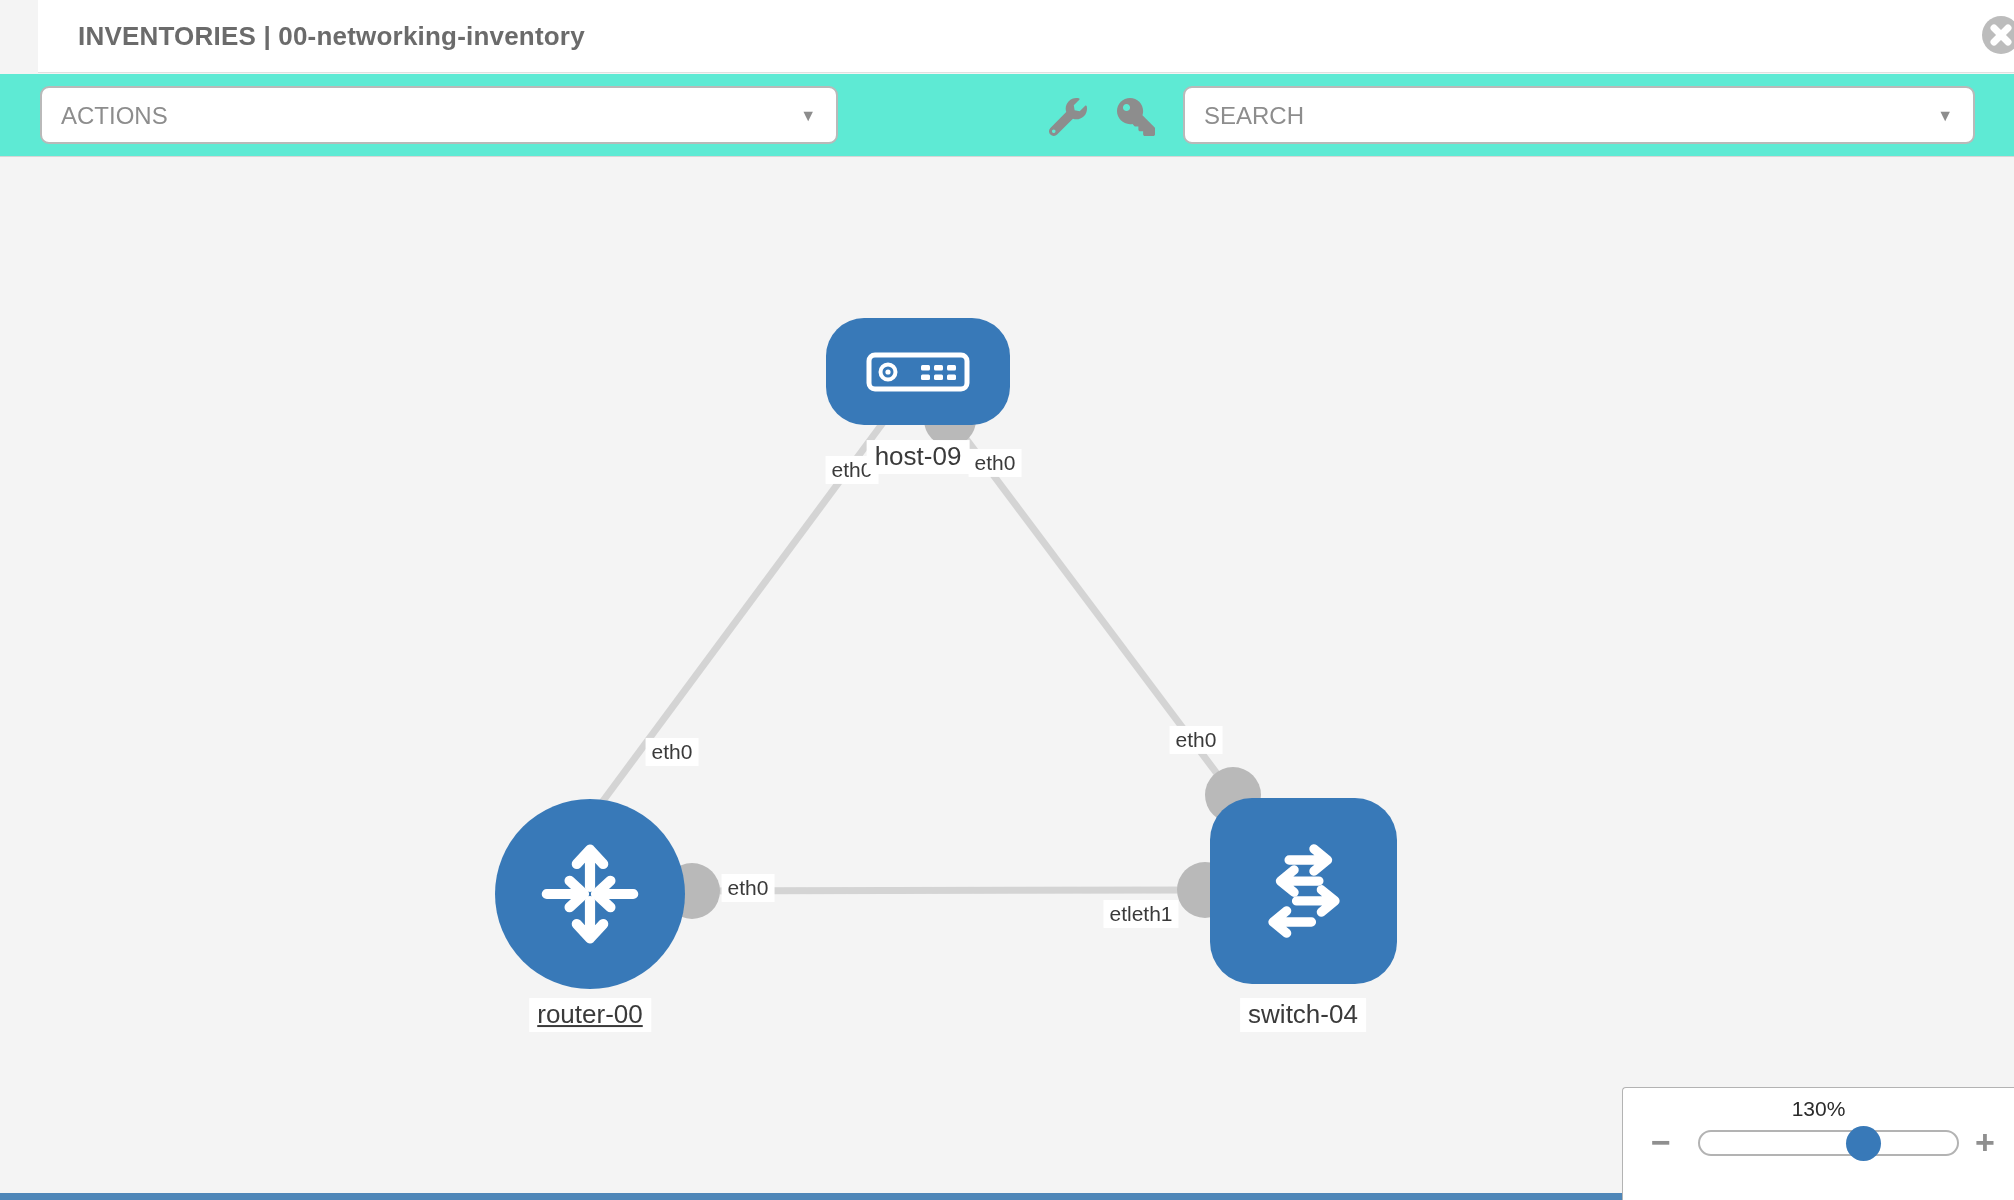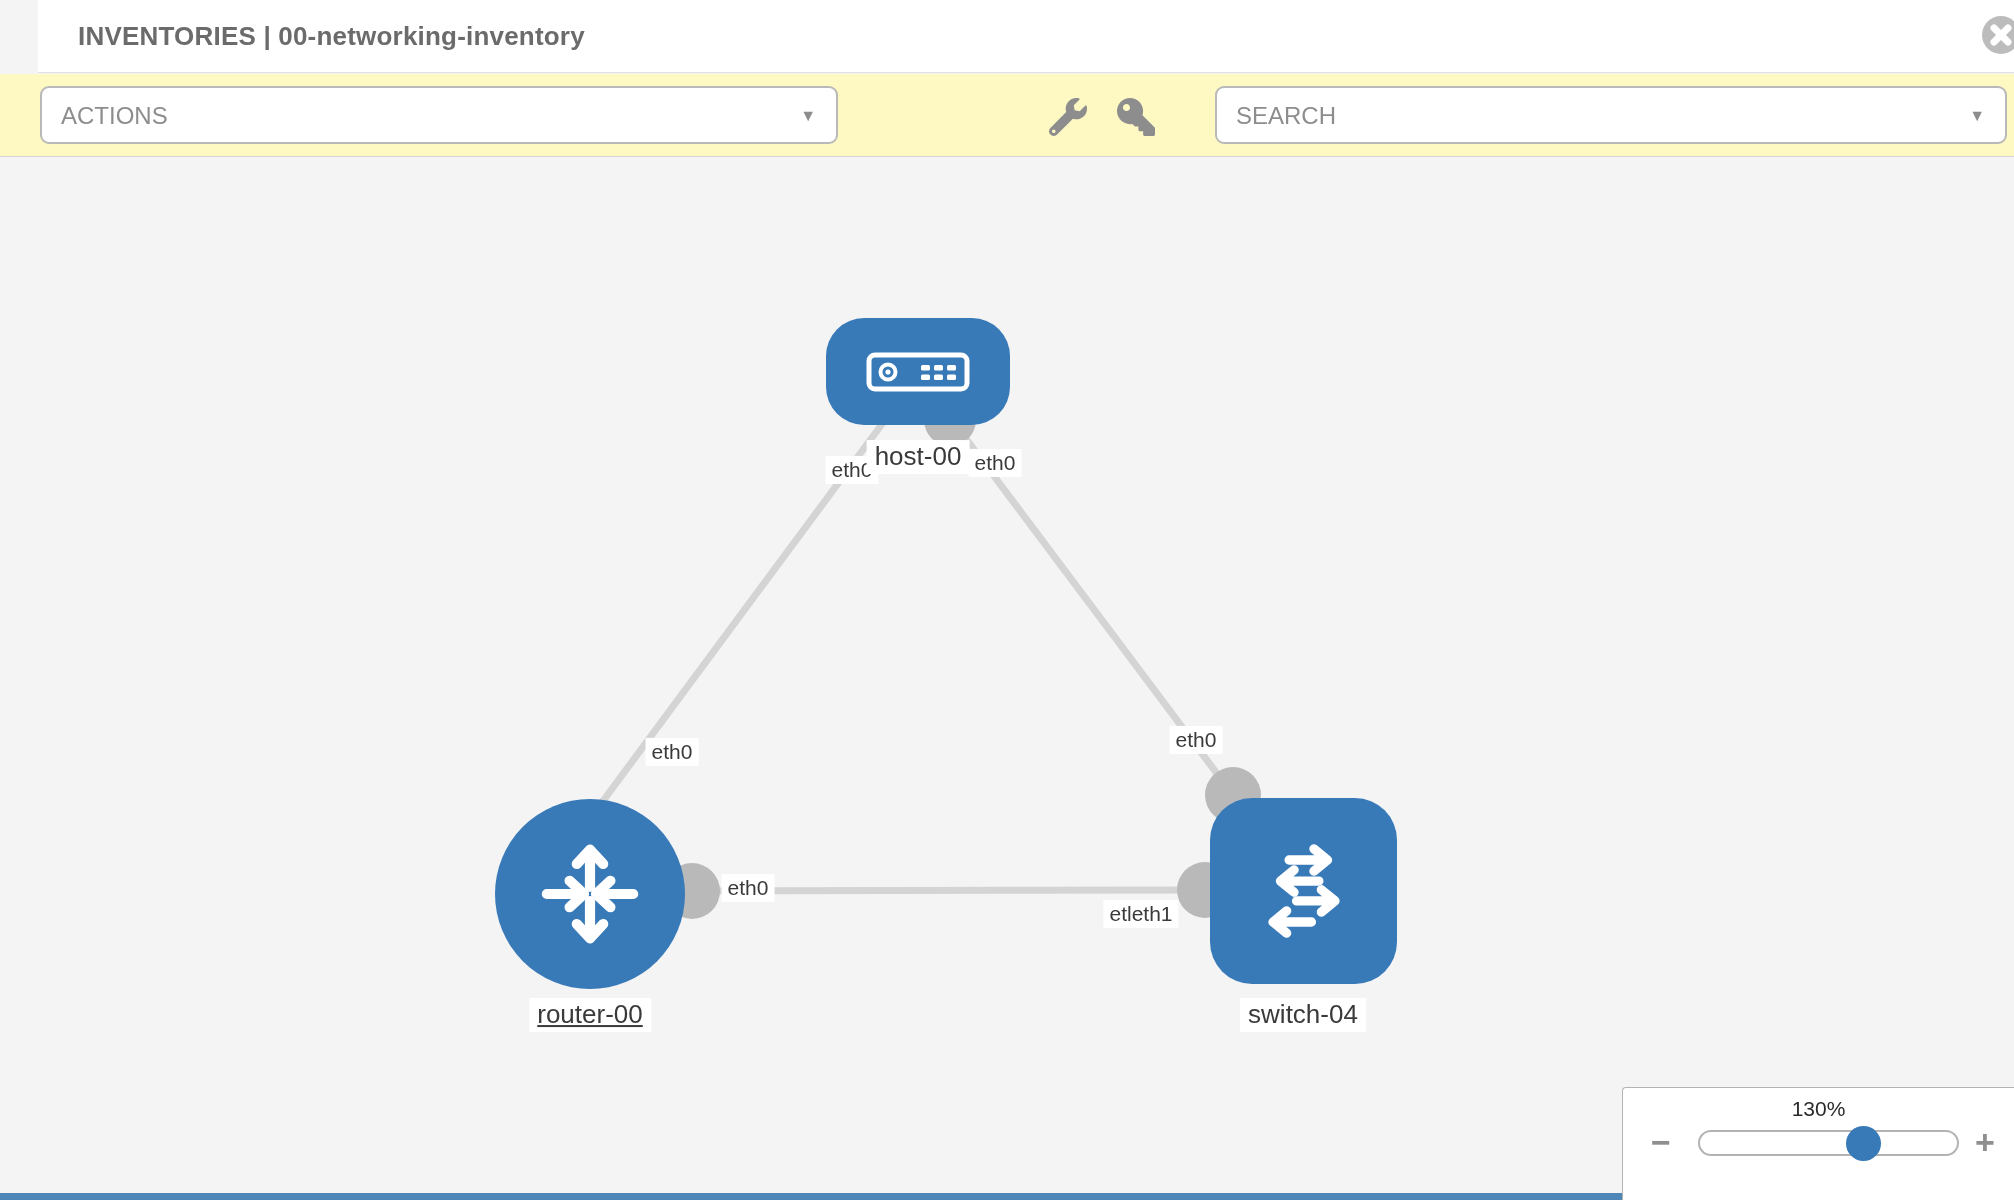--- a/index.html
+++ b/index.html
@@ -7,26 +7,26 @@
   body { font-family:"Liberation Sans", sans-serif; background:#fff; }
   .app { position:relative; width:2014px; height:1200px; overflow:hidden; background:#f4f4f4; }
 
   
   .header { position:absolute; left:0; top:0; width:2014px; height:73px; background:#ffffff; border-bottom:1px solid #e0e0e0;margin-left:38px; }
   .header-title { position:absolute; left:40px; top:21px; font-size:26px; font-weight:bold; color:#6b6b6b; letter-spacing:.2px; }
   .close-btn { position:absolute; left:1944px; top:16px; width:38px; height:38px; border-radius:50%; background:#bcbcbc; cursor:pointer; }
   .close-btn svg { position:absolute; left:0; top:0; }
 
   
-  .toolbar { position:absolute; left:0; top:74px; width:2014px; height:83px; background:#fef9c3; border-bottom:1px solid #d6d6d6; }
+  .toolbar { position:absolute; left:0; top:74px; width:2014px; height:83px; background:#5eead4; border-bottom:1px solid #d6d6d6; }
   .select-box { position:absolute; top:12px; height:58px; background:#ffffff; border:2px solid #b9b9b9; border-radius:9px; cursor:pointer; }
   .select-box .sel-label { position:absolute; left:19px; top:14px; font-size:24px; color:#8d8d8d; }
   .select-box .caret { position:absolute; right:20px; top:19px; font-size:16px; color:#8d8d8d; }
   .actions-box { left:40px; width:798px; }
-  .search-box { left:1183px; width:792px;margin-left:32px; }
+  .search-box { left:1183px; width:792px; }
   .tool-icon { position:absolute; top:24px; width:38px; height:38px; cursor:pointer; }
   .wrench-btn { left:1049px; }
   .key-btn { left:1117px; }
 
   
   .canvas { position:absolute; left:0; top:158px; width:2014px; height:1042px; background:#f4f4f4; }
   .links-svg { position:absolute; left:0; top:0; }
 
   .node { position:absolute; background:#3879b8; display:flex; align-items:center; justify-content:center; cursor:pointer; }
   .node-host   { left:826px; top:160px; width:184px; height:107px; border-radius:38px; }
@@ -141,21 +141,21 @@
       </svg>
     </div>
 
     <div class="chip" style="left:852px; top:312px;">eth0</div>
     <div class="chip" style="left:672px; top:594px;">eth0</div>
     <div class="chip" style="left:995px; top:305px;">eth0</div>
     <div class="chip" style="left:1196px; top:582px;">eth0</div>
     <div class="chip" style="left:748px; top:730px;">eth0</div>
     <div class="chip" style="left:1141px; top:756px;">etleth1</div>
 
-    <div class="chip node-label" style="left:918px; top:299px;">host-00</div>
+    <div class="chip node-label" style="left:918px; top:299px;">host-09</div>
     <div class="chip node-label" style="left:590px; top:857px;text-decoration:underline;">router-00</div>
     <div class="chip node-label" style="left:1303px; top:857px;">switch-04</div>
   </div>
 
   <div class="zoom-panel">
     <div class="zoom-percent">130%</div>
     <div class="zoom-minus">−</div>
     <div class="zoom-track">
       <div class="zoom-thumb"></div>
     </div>

